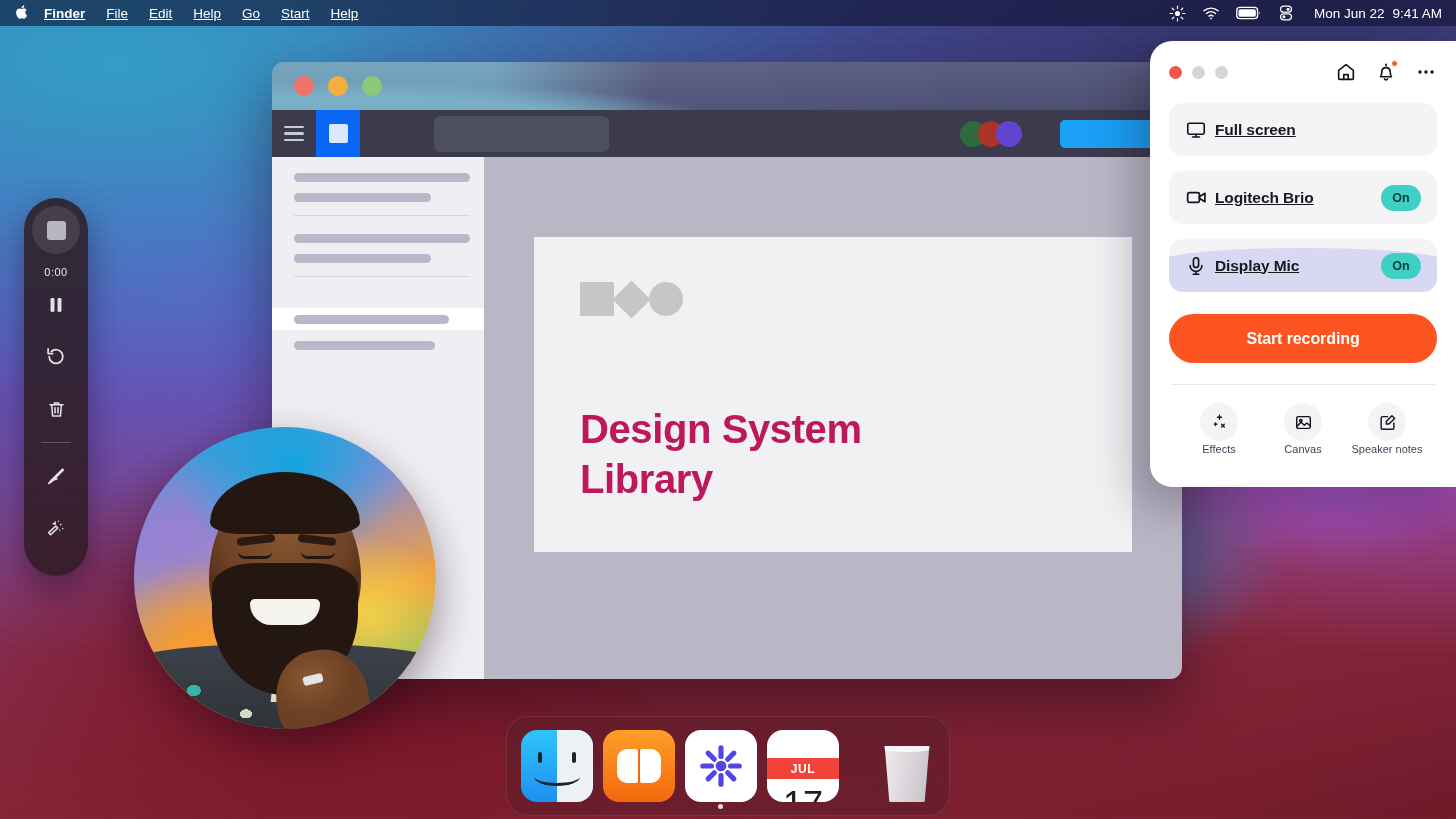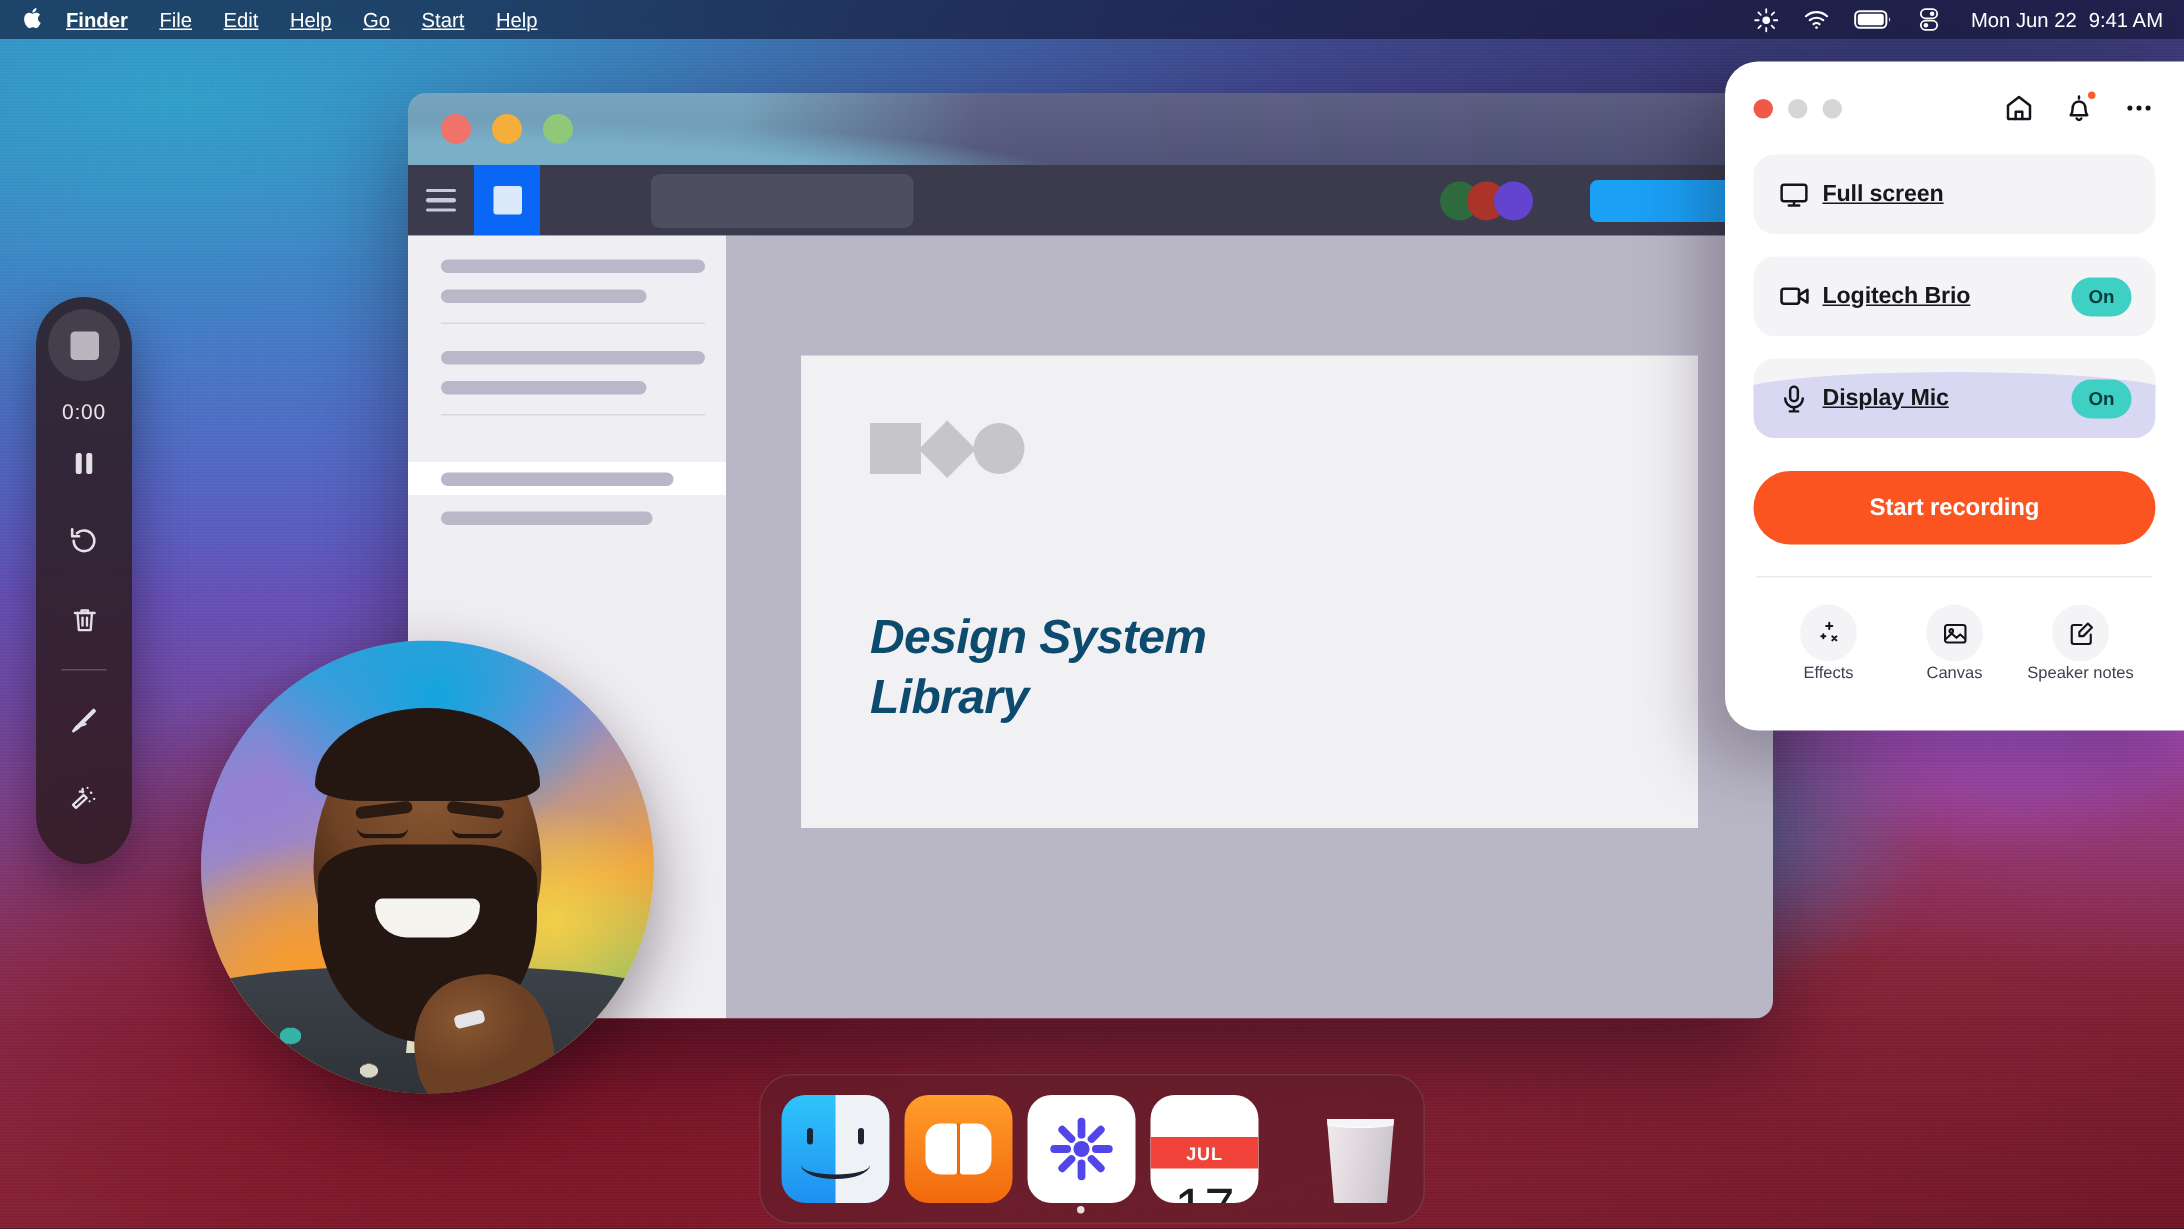--- a/index.html
+++ b/index.html
@@ -146,24 +146,23 @@
   #slide {
     width: 598px; height: 315px;
     background: #f1f0f3;
     padding: 45px 0 0 46px;
   }
   #slide-shapes { display: flex; align-items: center; gap: 0; margin-bottom: 88px; }
   #slide-shapes .sq { width: 34px; height: 34px; background: #c6c6c8; }
   #slide-shapes .dm { width: 27px; height: 27px; background: #c6c6c8; transform: rotate(45deg); margin: 0 4px; }
   #slide-shapes .ci { width: 34px; height: 34px; background: #c6c6c8; border-radius: 50%; }
   #slide-title {
-    font-size: 32px; font-weight: bold;
-    color: #0c4a6e; line-height: 1.26;
+    font-size: 40px; font-weight: bold;
+    color: #be185d; line-height: 1.26;
     letter-spacing: -0.4px;
-    font-style: italic;
   }
 
   
   #webcam {
     position: absolute; left: 134px; top: 427px;
     width: 302px; height: 302px; border-radius: 50%;
     overflow: hidden;
     box-shadow: 0 16px 42px rgba(30,5,20,0.42);
     z-index: 30;
   }
@@ -269,21 +268,21 @@
     padding-top: 8px;
     z-index: 40;
     box-shadow: 0 14px 34px rgba(20,4,14,0.4);
   }
   #rec-stop {
     width: 48px; height: 48px; border-radius: 50%;
     background: rgba(255,255,255,0.10);
     display: flex; align-items: center; justify-content: center;
   }
   #rec-stop .sq { width: 19px; height: 19px; border-radius: 3px; background: #b9b6c0; }
-  #rec-timer { color: #e9e6ea; font-size: 14px; margin-top: 12px; letter-spacing: 0.5px; }
+  #rec-timer { color: #e9e6ea; font-size: 11px; margin-top: 12px; letter-spacing: 0.5px; }
   .rec-btn {
     width: 50px; height: 50px;
     display: flex; align-items: center; justify-content: center;
     margin-top: 2px;
   }
   .rec-btn svg { display: block; }
   #rec-divider { width: 30px; height: 1px; background: rgba(255,255,255,0.22); margin: 8px 0 6px 0; }
 
   
   #panel {

